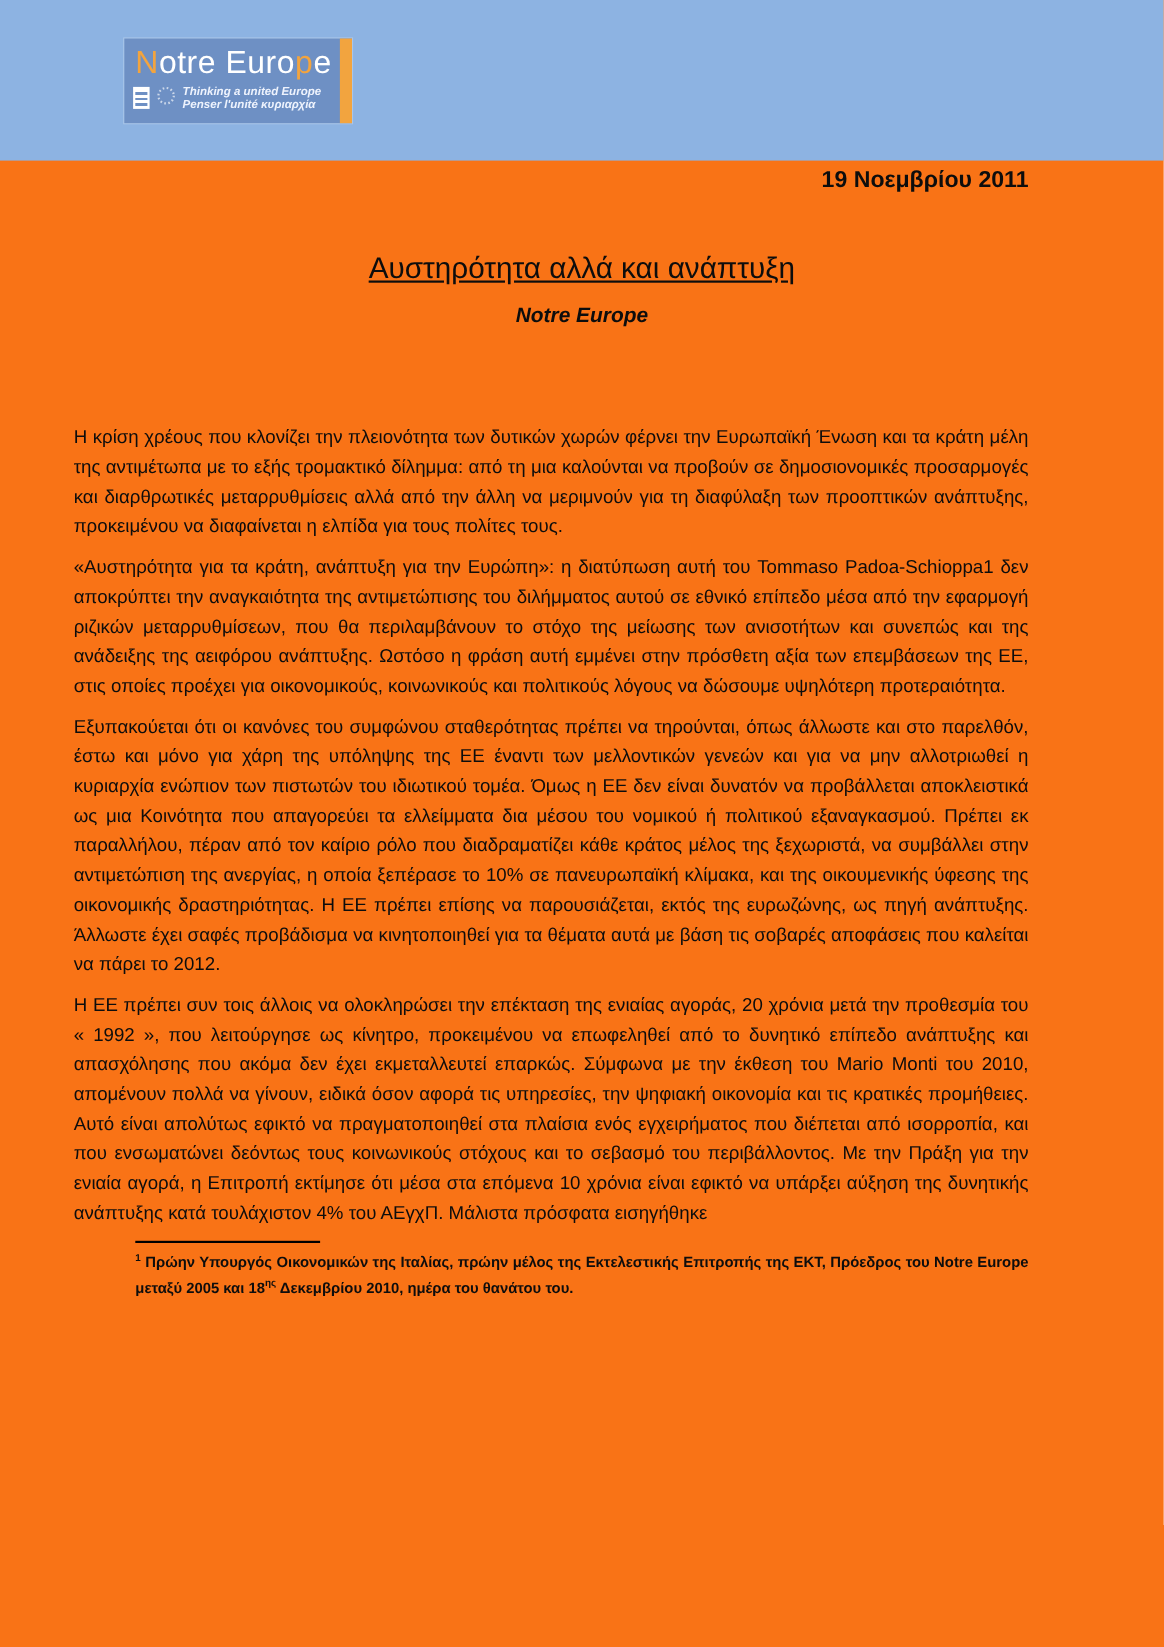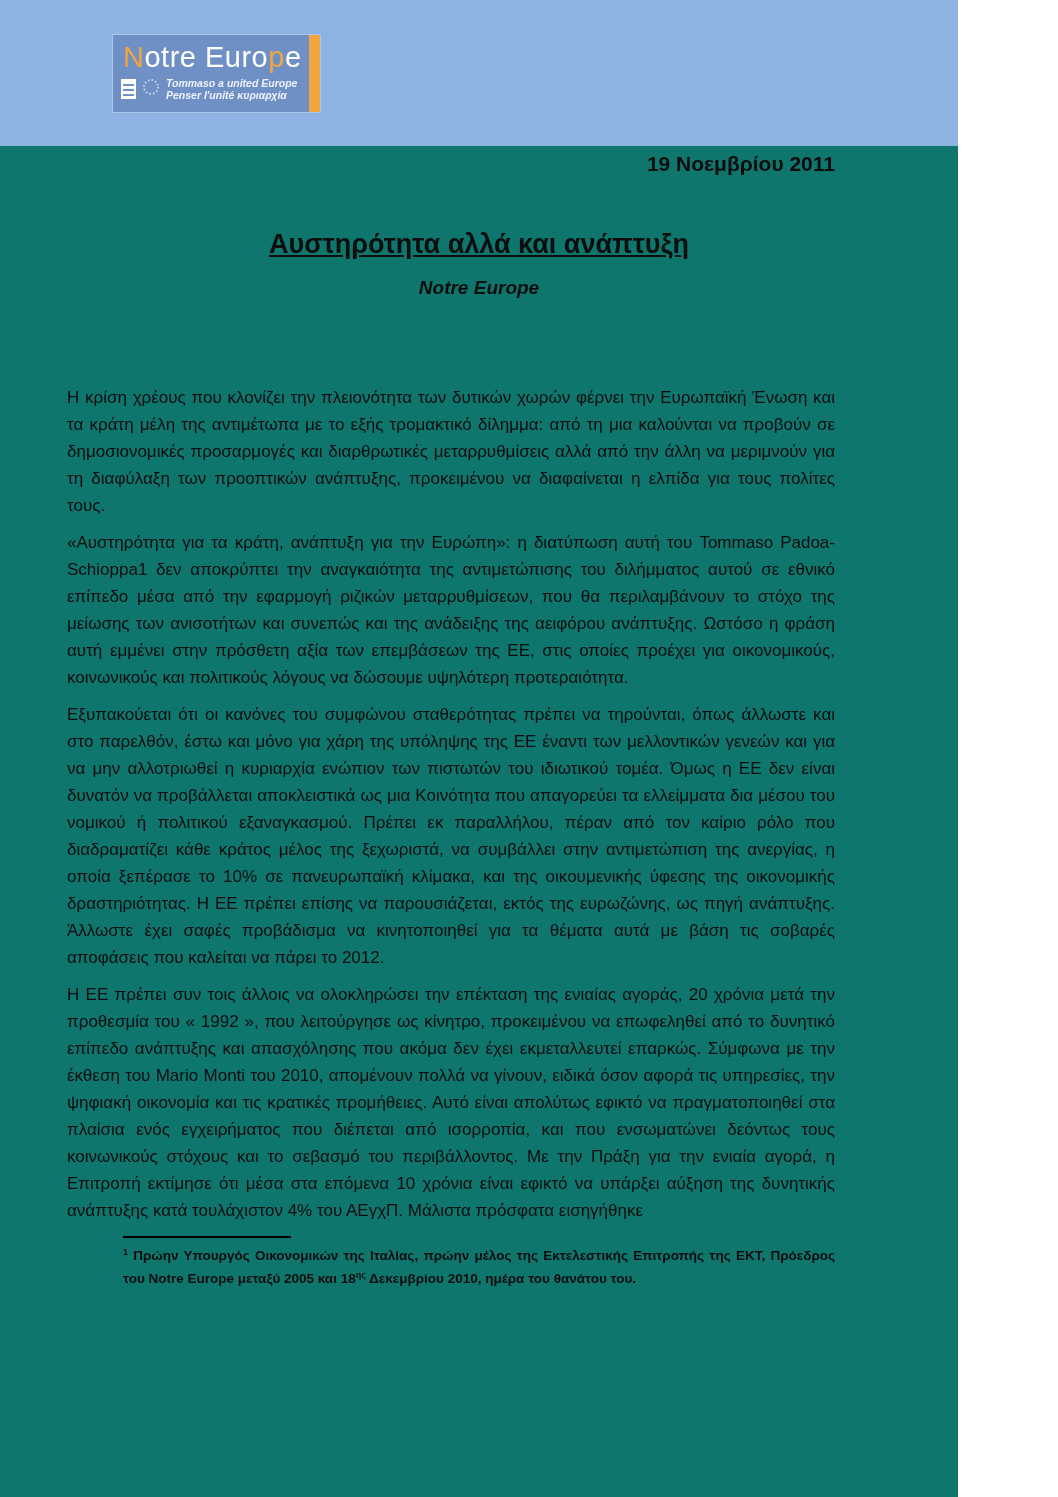--- a/index.html
+++ b/index.html
@@ -1,20 +1,20 @@
 <!DOCTYPE html>
 <html><head>
 <meta charset="utf-8">
 <style>
   html, body { margin: 0; padding: 0; background: #ffffff; }
   .page {
     position: relative;
-    width: 958px;
+    width: 1058px;
     height: 1497px;
-    background: #0f766e;
+    background: #f97316;
     font-family: "Liberation Sans", sans-serif;
     color: #0d0d0d;
     overflow: hidden;
   }
 
   
   .header-band {
     position: relative;
     width: 100%;
     height: 146px;
@@ -91,21 +91,21 @@
     font-size: 21px;
     font-weight: bold;
     line-height: 20px;
   }
 
   
   .article-title {
     margin-top: 54px;
     text-align: center;
     font-size: 27px;
-    font-weight: bold;
+    font-weight: normal;
     text-decoration: underline;
     line-height: 33px;
   }
   .article-subtitle {
     margin-top: 17px;
     text-align: center;
     font-size: 20px;
     font-weight: bold;
     font-style: italic;
     line-height: 24px;
@@ -156,21 +156,21 @@
     <div class="logo">
       <div class="logo-brand"><span class="accent">N</span><span>otre Euro</span><span class="accent">p</span><span>e</span></div>
       <div class="logo-bottom">
         <span class="doc-icon"></span>
         <span class="stars-icon">
           <svg width="18" height="18" viewBox="0 0 18 18">
             <circle cx="9" cy="9" r="7" fill="none" stroke="#ffffff" stroke-width="2" stroke-dasharray="1.5 2.2"></circle>
           </svg>
         </span>
         <div class="logo-taglines">
-          <div>Tommaso a united Europe</div>
+          <div>Thinking a united Europe</div>
           <div>Penser l'unité κυριαρχία</div>
         </div>
       </div>
     </div>
 
   </div>
 
   <div class="date-line">19 Νοεμβρίου 2011</div>
 
   <div class="article-title">Αυστηρότητα αλλά και ανάπτυξη</div>

